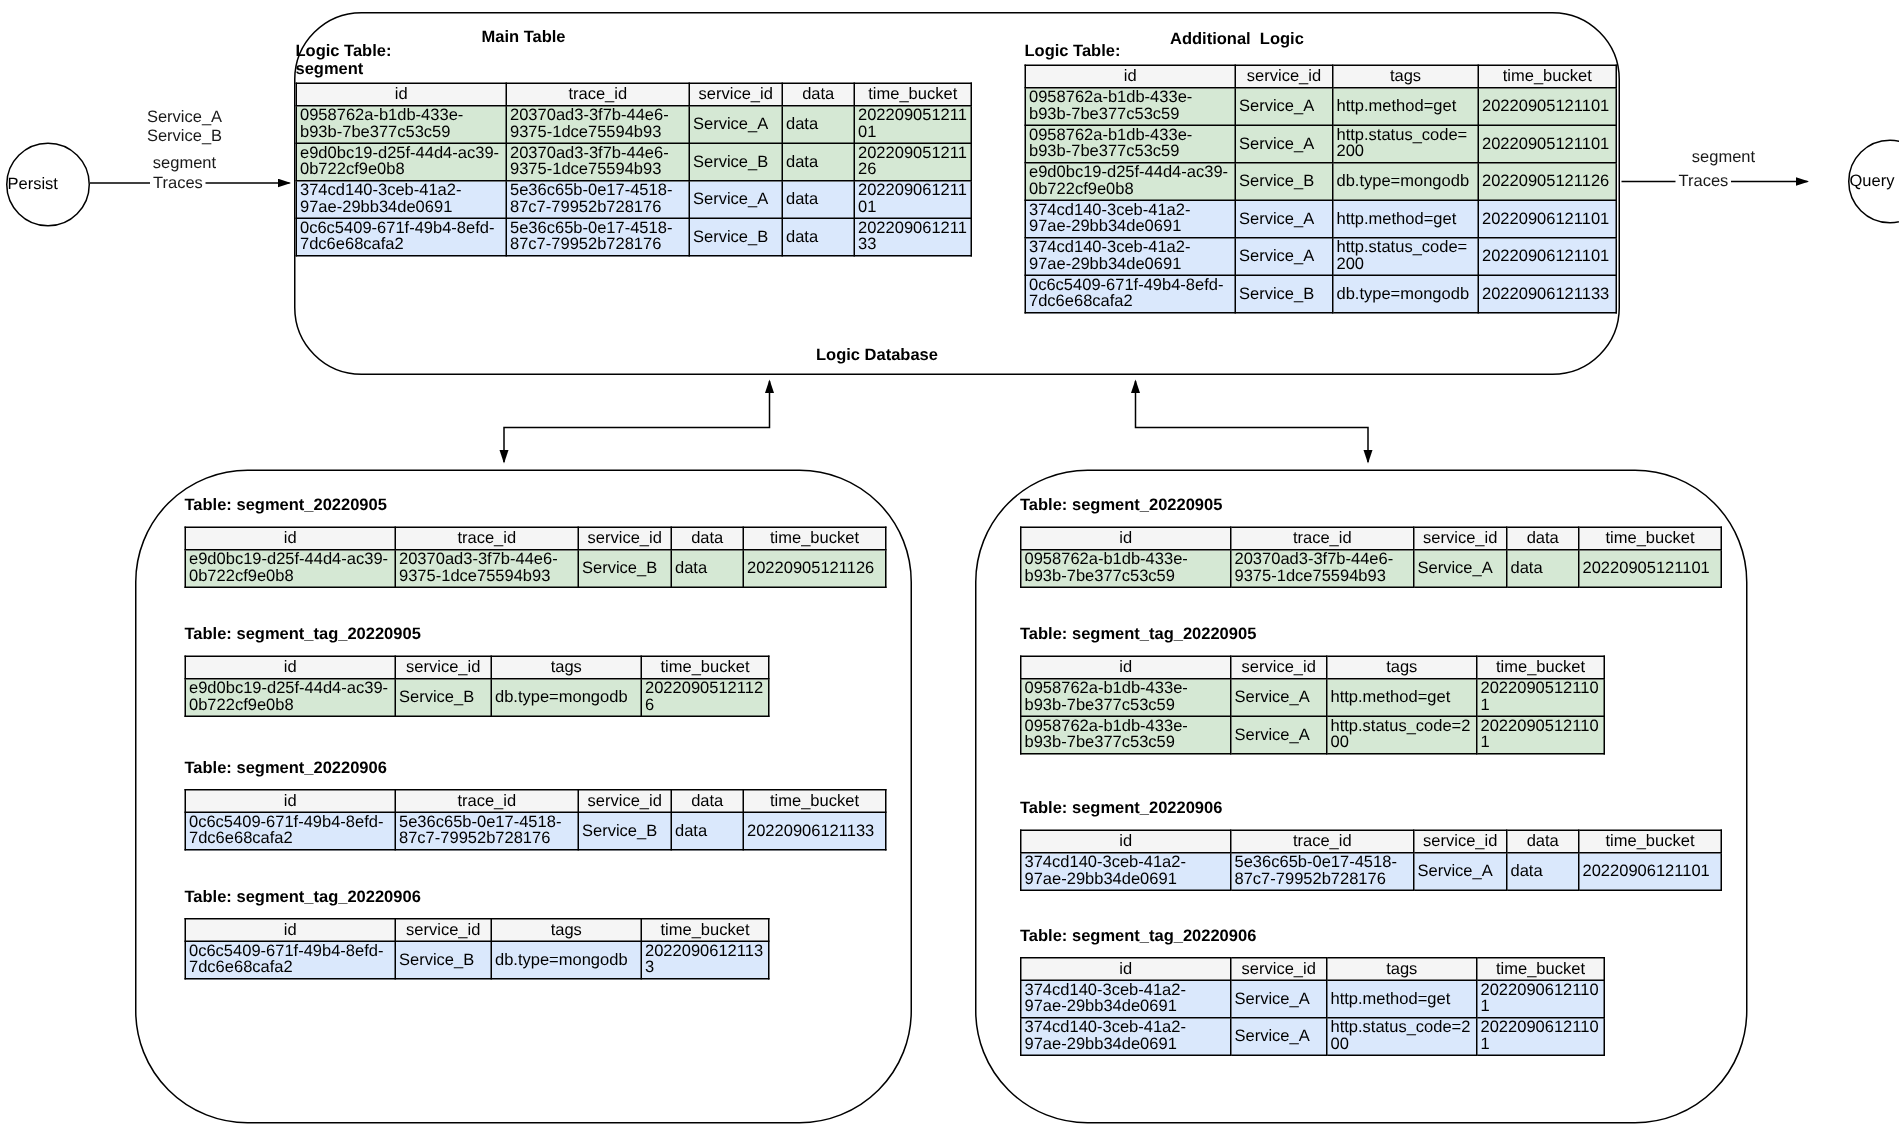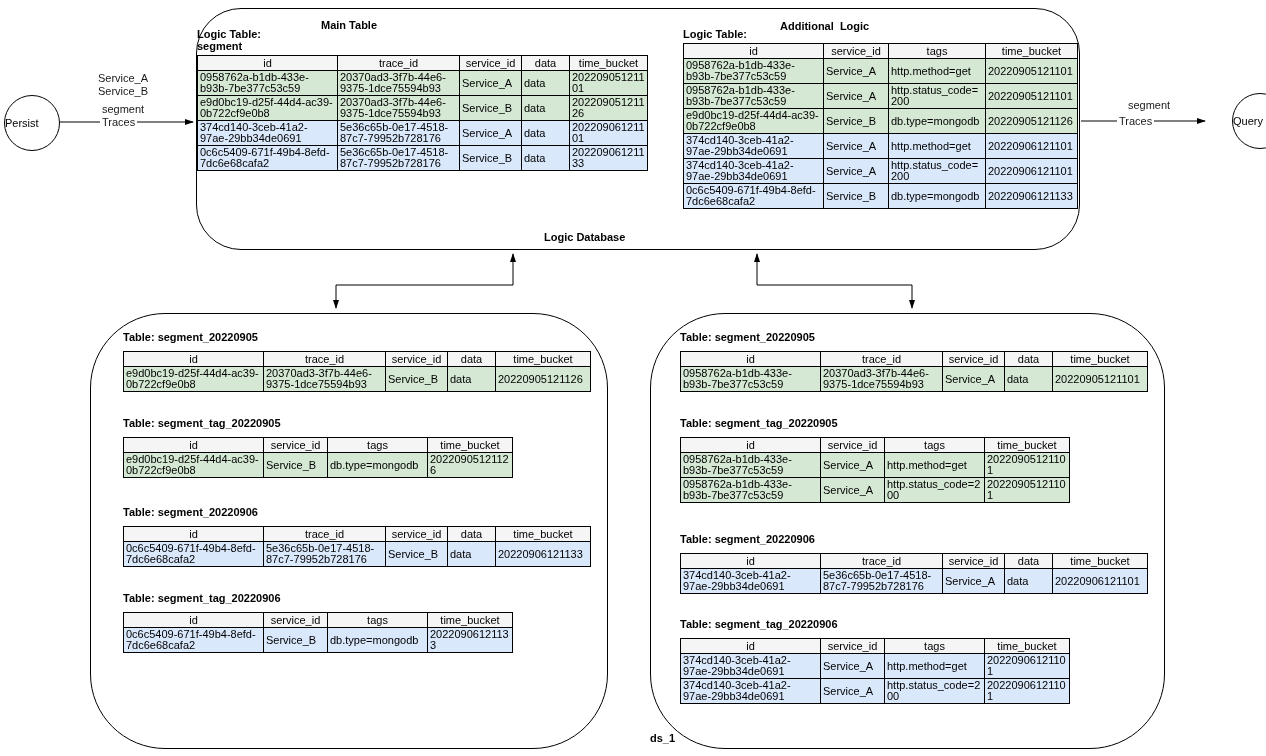--- a/index.html
+++ b/index.html
@@ -62,21 +62,20 @@
   <div class="edge-label" style="left:83px;top:85px;width:80px;">Service_B</div>
   <div class="edge-label" style="left:83px;top:103px;width:80px;">segment</div>
   <div class="edge-label on-line" style="left:100px;top:116px;">Traces</div>
   <div class="edge-label" style="left:1109px;top:99px;width:80px;">segment</div>
   <div class="edge-label on-line" style="left:1117px;top:115px;">Traces</div>
 
   <div class="caption" style="left:321px;top:19px;width:200px;">Main Table</div>
   <div class="caption" style="left:780px;top:20px;width:200px;">Additional  Logic</div>
   <div class="caption" style="left:544px;top:231px;width:200px;">Logic Database</div>
   <div class="caption" style="left:90px;top:763px;width:518px;">ds_0</div>
-  <div class="caption" style="left:650px;top:732px;width:515px;">ds_1</div>
 
   <div class="tbl-group two-line" style="left:197px;top:28px;">
       <div class="tbl-label">Logic Table:</div>
       <div class="tbl-label">segment</div>
       <table style="width: 450px;">
         <colgroup>
           <col style="width: 140px;">
           <col style="width: 122px;">
           <col style="width: 62px;">
           <col style="width: 48px;">

